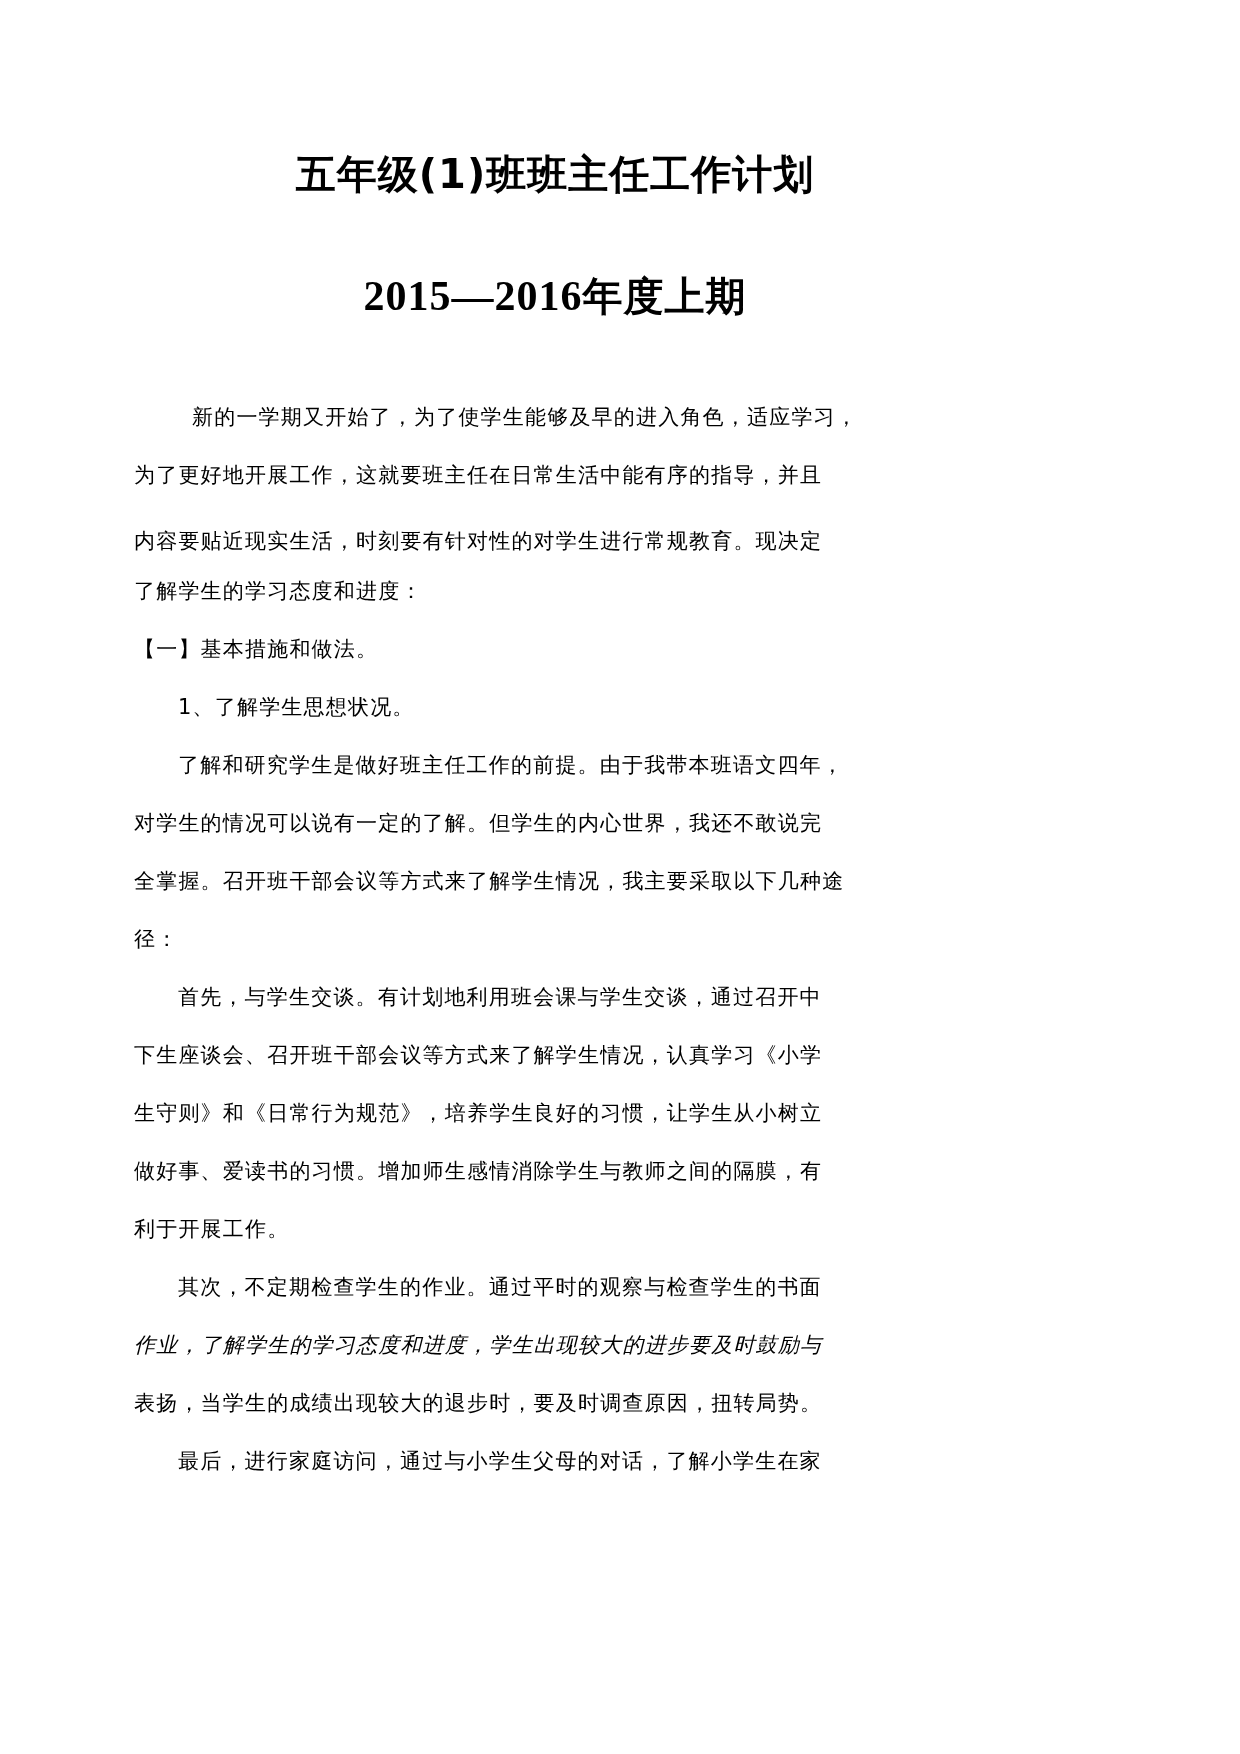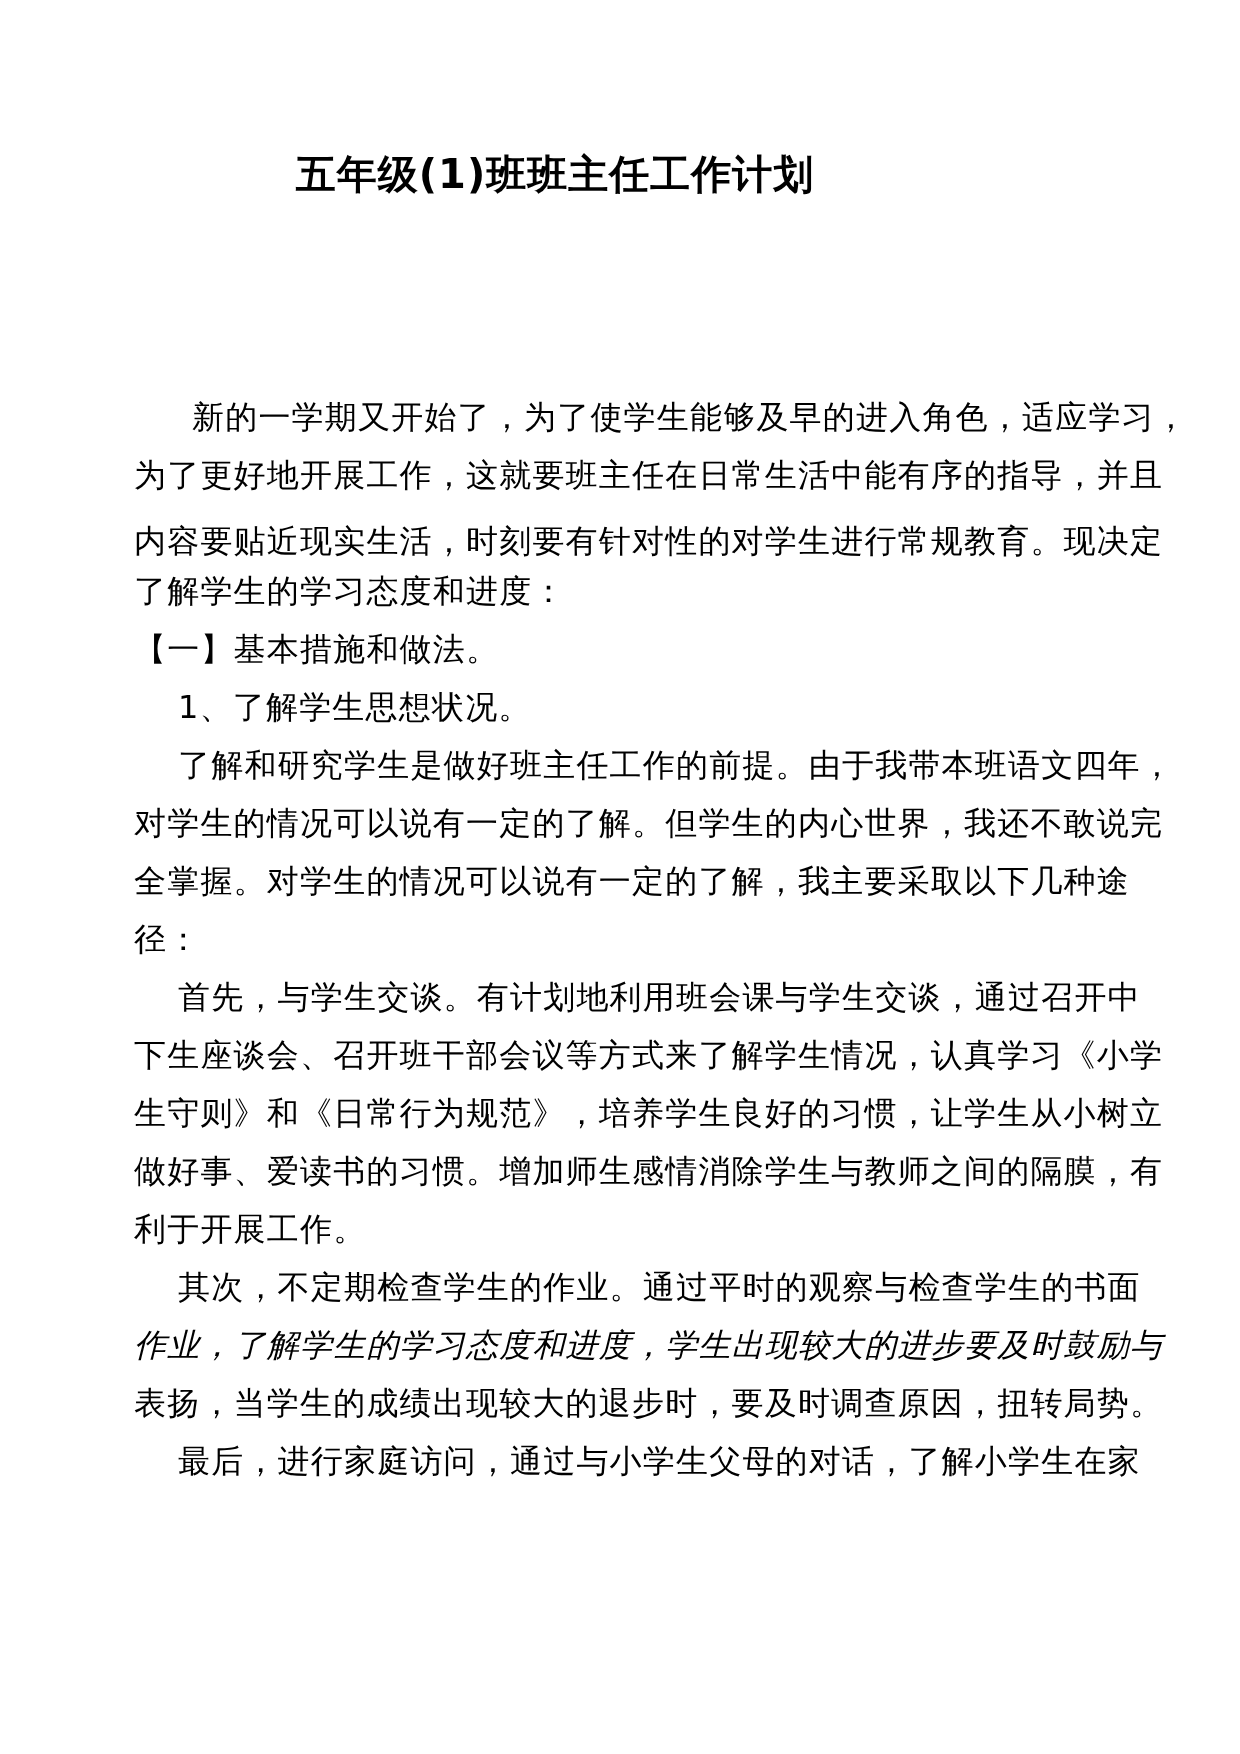--- a/index.html
+++ b/index.html
@@ -46,41 +46,42 @@
   .body {
     position: absolute;
     left: 150px;
     top: 400px;
     width: 990px;
   }
   .line {
     position: absolute;
     left: 0;
     white-space: nowrap;
-    font-size: 32px;
+    font-size: 21px;
     line-height: 34px;
     letter-spacing: 1.2px;
   }
 </style>
 </head>
 <body>
 
 <div class="page">
   <h1 class="title main">五年级(1)班班主任工作计划</h1>
+  <h2 class="title sub"><span>2015—2016</span><span class="cjk">年度上期</span></h2>
 
   <div class="body" id="body">
       <div class="line" style="top: 0px; left: 42px;">新的一学期又开始了，为了使学生能够及早的进入角色，适应学习，</div>
       <div class="line" style="top: 58px; left: -16px;">为了更好地开展工作，这就要班主任在日常生活中能有序的指导，并且</div>
       <div class="line" style="top: 116px; left: -16px; margin-top: 8px;">内容要贴近现实生活，时刻要有针对性的对学生进行常规教育。现决定</div>
       <div class="line" style="top: 174px; left: -16px;">了解学生的学习态度和进度：</div>
       <div class="line" style="top: 232px; left: -16px;">【一】基本措施和做法。</div>
       <div class="line" style="top: 290px; left: 28px;">1、了解学生思想状况。</div>
       <div class="line" style="top: 348px; left: 28px;">了解和研究学生是做好班主任工作的前提。由于我带本班语文四年，</div>
       <div class="line" style="top: 406px; left: -16px;">对学生的情况可以说有一定的了解。但学生的内心世界，我还不敢说完</div>
-      <div class="line" style="top: 464px; left: -16px;">全掌握。对学生的情况可以说有一定的了解，我主要采取以下几种途</div>
+      <div class="line" style="top: 464px; left: -16px;">全掌握。召开班干部会议等方式来了解学生情况，我主要采取以下几种途</div>
       <div class="line" style="top: 522px; left: -16px;">径：</div>
       <div class="line" style="top: 580px; left: 28px;">首先，与学生交谈。有计划地利用班会课与学生交谈，通过召开中</div>
       <div class="line" style="top: 638px; left: -16px;">下生座谈会、召开班干部会议等方式来了解学生情况，认真学习《小学</div>
       <div class="line" style="top: 696px; left: -16px;">生守则》和《日常行为规范》，培养学生良好的习惯，让学生从小树立</div>
       <div class="line" style="top: 754px; left: -16px; text-align: right;">做好事、爱读书的习惯。增加师生感情消除学生与教师之间的隔膜，有</div>
       <div class="line" style="top: 812px; left: -16px;">利于开展工作。</div>
       <div class="line" style="top: 870px; left: 28px;">其次，不定期检查学生的作业。通过平时的观察与检查学生的书面</div>
       <div class="line" style="top: 928px; left: -16px; font-style: italic;">作业，了解学生的学习态度和进度，学生出现较大的进步要及时鼓励与</div>
       <div class="line" style="top: 986px; left: -16px;">表扬，当学生的成绩出现较大的退步时，要及时调查原因，扭转局势。</div>
       <div class="line" style="top: 1044px; left: 28px;">最后，进行家庭访问，通过与小学生父母的对话，了解小学生在家</div>

